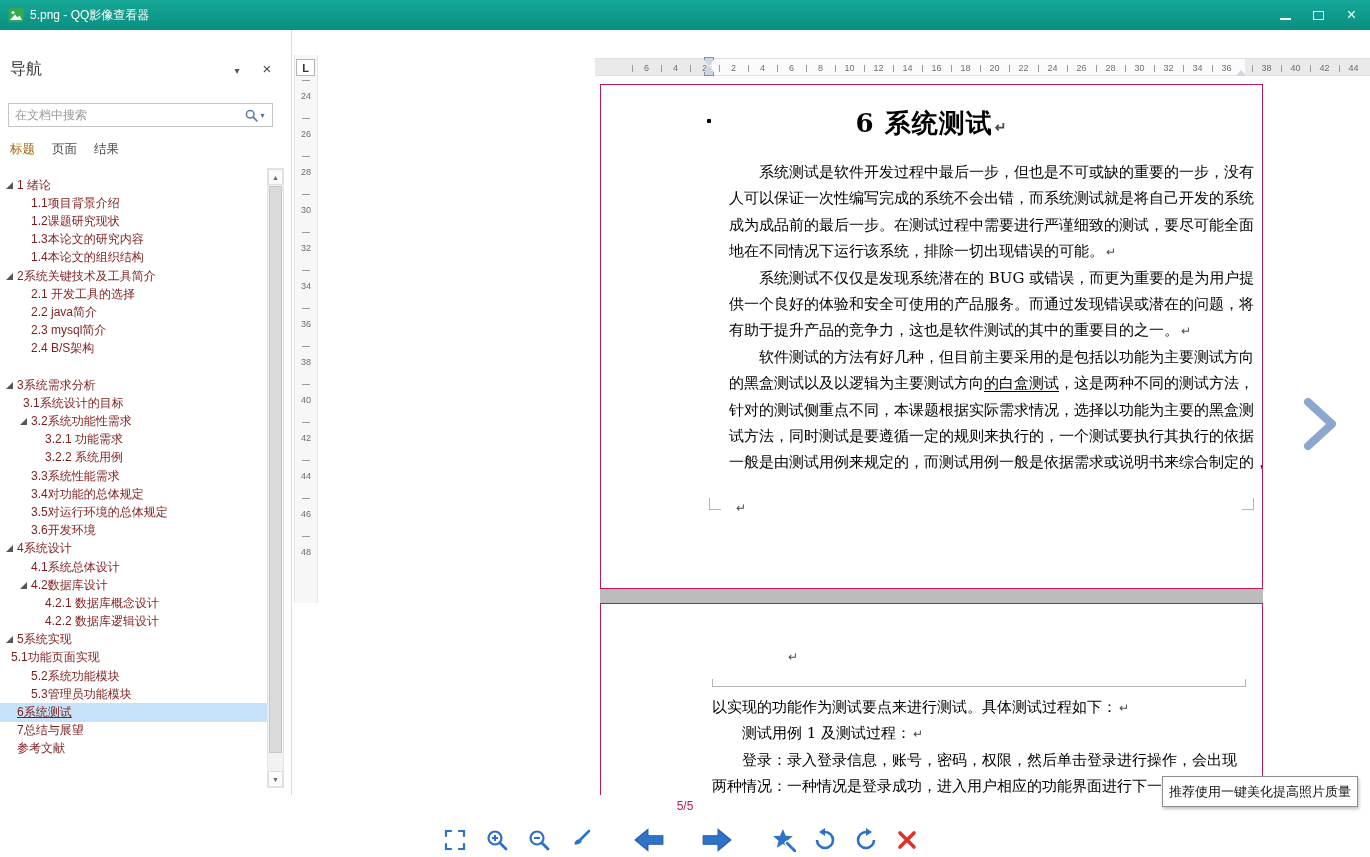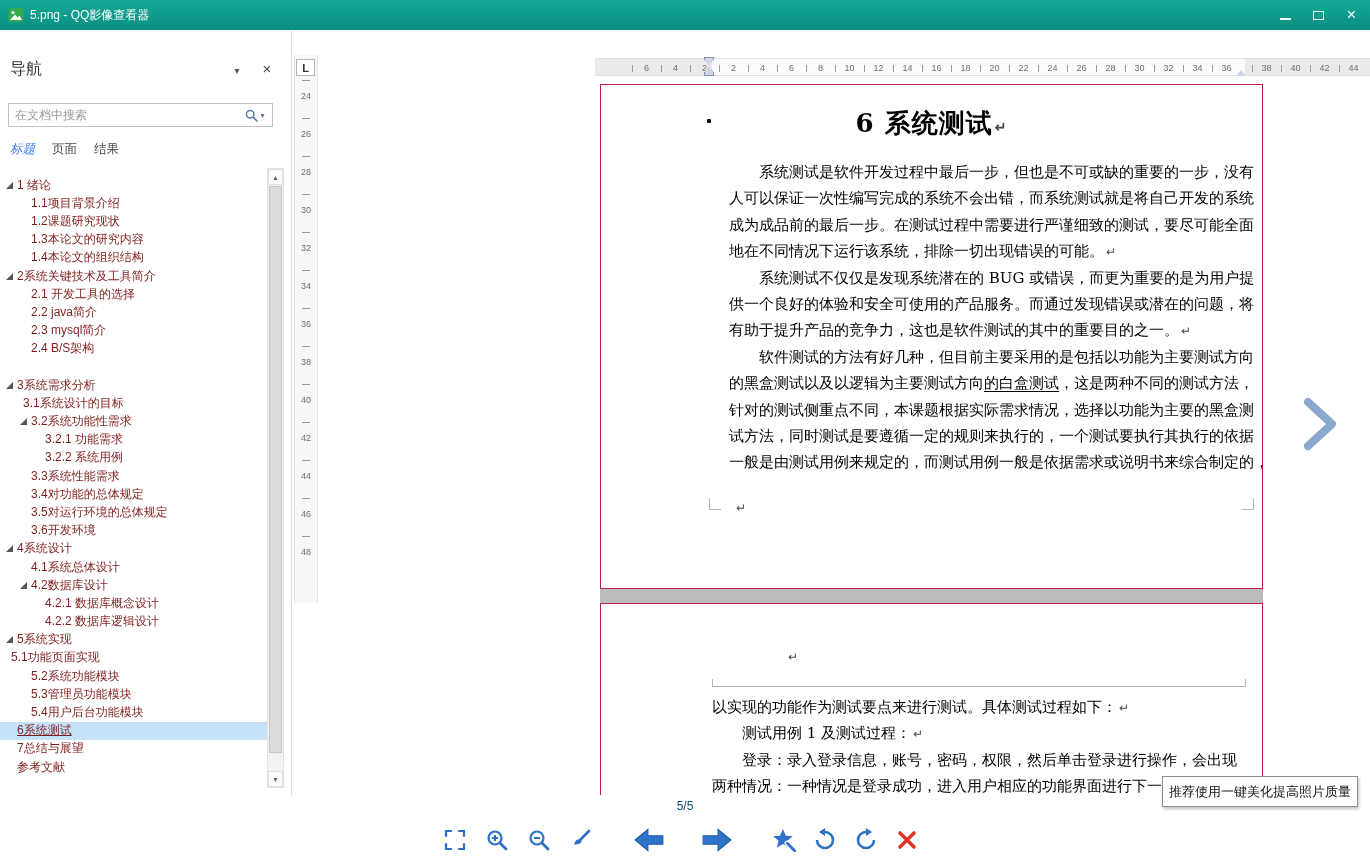--- a/index.html
+++ b/index.html
@@ -22,21 +22,21 @@
   .navpane { position:absolute; left:0; top:30px; width:292px; height:765px; background:#fff; border-right:1px solid #dcdcdc; }
   .nav-title { position:absolute; left:10px; top:59px; font-size:16px; color:#3d3d3d; }
   .nav-caret-btn { position:absolute; left:228px; top:62px; width:18px; height:16px; display:flex; align-items:center; justify-content:center; font-size:10px; color:#555; cursor:pointer; }
   .nav-close-btn { position:absolute; left:256px; top:58px; width:22px; height:20px; display:flex; align-items:center; justify-content:center; font-size:15px; color:#444; cursor:pointer; }
   .nav-search { position:absolute; left:8px; top:103px; width:265px; height:24px; border:1px solid #c3c3c3; background:#fff; display:flex; align-items:center; }
   .nav-search input { flex:1; border:none; outline:none; font-size:12px; padding:0 6px; color:#333; min-width:0; font-family:"Liberation Sans",sans-serif; }
   .nav-search input::placeholder { color:#9a9a9a; }
   .search-btn { width:34px; height:100%; display:flex; align-items:center; justify-content:center; gap:2px; cursor:pointer; }
   .search-caret { font-size:8px; color:#4f6f9f; }
   .nav-tabs { position:absolute; left:10px; top:141px; display:flex; gap:17px; font-size:12.5px; color:#4a4a4a; }
-  .nav-tab.active { color:#3b82f6;font-style:italic; }
+  .nav-tab.active { color:#a16207; }
   .nav-tab { cursor:pointer; }
   .nav-tree { position:absolute; left:0; top:176px; width:267px; height:612px; overflow:hidden; }
   .tree-row { height:18.2px; display:flex; align-items:center; font-size:12px; color:#7f1d1d; cursor:pointer; white-space:nowrap; }
   .tree-row.selected { background:#c6e2f8;text-decoration:underline; }
   .tri { display:inline-block; width:0; height:0; border-bottom:7px solid #565656; border-left:7px solid transparent; margin-right:4px; flex:none; }
   .tri-spacer { display:inline-block; width:11px; flex:none; }
   .tree-label { overflow:hidden; }
   .nav-scrollbar { position:absolute; left:267px; top:168px; width:17px; height:620px; background:#f2f2f2; border:1px solid #e3e3e3; }
   .sb-btn { position:absolute; left:0; width:15px; height:16px; background:#fbfbfb; border:1px solid #dedede; display:flex; align-items:center; justify-content:center; font-size:7px; color:#666; cursor:pointer; }
   .sb-up { top:0; }
@@ -83,21 +83,21 @@
   .stray-mark { position:absolute; }
   .stray1 { left:133px; top:416px; }
   .stray2 { left:185px; top:46px; }
   .bline { position:absolute; left:111px; top:82px; width:534px; border-top:1px solid #b5b5b5; }
   .bcorner { position:absolute; top:-8px; width:1px; height:8px; background:#b5b5b5; }
   .bc-l { left:0; } .bc-r { right:0; }
   .p2-body { left:111px; top:90px; width:540px; }
   
   .next-arrow { position:absolute; left:1296px; top:394px; width:48px; height:60px; cursor:pointer; z-index:3; }
   .bottombar { position:absolute; left:0; top:795px; width:1370px; height:62px; background:#fff; z-index:5; }
-  .page-indicator { position:absolute; top:4px; width:100%; text-align:center; font-size:12px; color:#0c4a6e; }
+  .page-indicator { position:absolute; top:4px; width:100%; text-align:center; font-size:12px; color:#be185d; }
   .tb-icon { position:absolute; width:32px; height:32px; top:29px; display:flex; align-items:center; justify-content:center; cursor:pointer; }
   .tb-icon.big { width:38px; height:32px; }
   .tooltip { position:absolute; left:1162px; top:776px; width:196px; height:31px; background:#fff; border:1px solid #8f8f8f;
     box-shadow:1px 2px 3px rgba(0,0,0,0.25); z-index:10; display:flex; align-items:center; justify-content:center; font-size:13px; color:#111; }
 </style>
 </head>
 <body>
 
 <div id="app">
 
@@ -253,24 +253,20 @@
         <span class="tree-label">5.1功能页面实现</span>
       </div>
       <div class="tree-row" style="padding-left: 20px;">
         <span class="tri-spacer"></span>
         <span class="tree-label">5.2系统功能模块</span>
       </div>
       <div class="tree-row" style="padding-left: 20px;">
         <span class="tri-spacer"></span>
         <span class="tree-label">5.3管理员功能模块</span>
       </div>
-      <div class="tree-row" style="padding-left: 20px;">
-        <span class="tri-spacer"></span>
-        <span class="tree-label">5.4用户后台功能模块</span>
-      </div>
       <div class="tree-row selected" style="padding-left: 6px;">
         <span class="tri-spacer"></span>
         <span class="tree-label">6系统测试</span>
       </div>
       <div class="tree-row" style="padding-left: 6px;">
         <span class="tri-spacer"></span>
         <span class="tree-label">7总结与展望</span>
       </div>
       <div class="tree-row" style="padding-left: 6px;">
         <span class="tri-spacer"></span>

